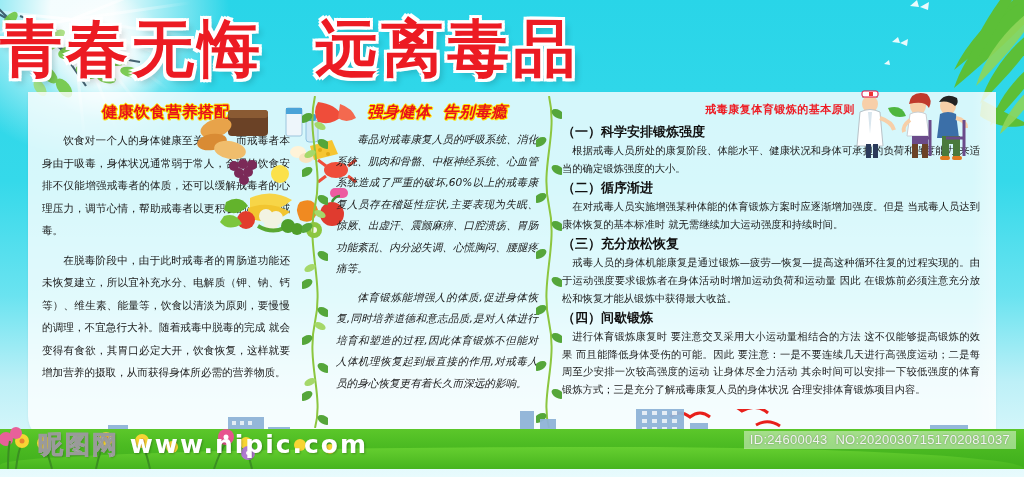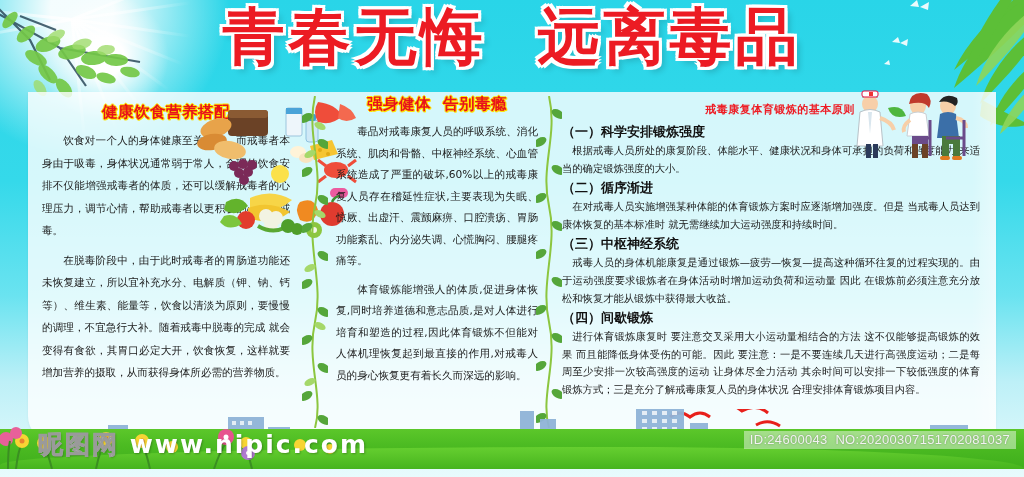--- a/index.html
+++ b/index.html
@@ -19,21 +19,21 @@
     background:radial-gradient(circle,#ffffff 0 18%,rgba(255,255,255,.75) 26%,rgba(255,255,255,0) 60%);}
   .ray{position:absolute;left:72px;top:18px;width:120px;height:3px;
     background:linear-gradient(90deg,rgba(255,255,255,.85),rgba(255,255,255,0));
     transform-origin:0 50%;}
   
   .branch-l{position:absolute;left:-10px;top:0px;width:250px;height:120px;}
   
   .branch-r{position:absolute;right:-6px;top:-8px;width:180px;height:150px;}
   
   .title{
-    position:absolute;left:0;right:0;top:0;text-align:center;
+    position:absolute;left:0;right:0;top:12px;text-align:left;
     font-size:62px;line-height:74px;font-weight:bold;letter-spacing:4px;
     color:#ec1b23;
     -webkit-text-stroke:0px;
     text-shadow:
       3px 0 0 #fff,-3px 0 0 #fff,0 3px 0 #fff,0 -3px 0 #fff,
       3px 3px 0 #fff,-3px 3px 0 #fff,3px -3px 0 #fff,-3px -3px 0 #fff,
       5px 5px 6px rgba(0,0,0,.18);
     font-family:"DejaVu Sans","Liberation Sans",sans-serif;
     white-space:pre;
   }
@@ -45,21 +45,21 @@
     box-shadow:0 1px 3px rgba(0,0,0,.05);
   }
   .panel:after{
     content:"";position:absolute;right:0;top:0;width:24px;height:100%;
     background:linear-gradient(90deg,rgba(255,255,255,0),rgba(255,255,255,.35));
     border-radius:0;
   }
   .cols{position:absolute;left:28px;top:92px;width:968px;height:350px;display:flex;}
   .col{position:relative;box-sizing:border-box;}
   .c1{width:270px;padding:10px 8px 0 14px;}
-  .c2{width:250px;padding:2px 10px 0 38px;}
+  .c2{width:250px;padding:10px 10px 0 38px;font-style:italic;}
   .c3{width:448px;padding:10px 16px 0 14px;}
 
   h2.h{
     margin:0 0 6px 0;text-align:center;font-size:15.5px;font-weight:bold;
     color:#e8131b;letter-spacing:.5px;white-space:pre;
     text-shadow:1px 1px 0 #ffe400,-1px 0 0 #ffe400,0 -1px 0 #ffe400,1px 0 0 #ffe400,0 1px 0 #ffe400;
     font-family:"DejaVu Sans","Liberation Sans",sans-serif;
   }
   h2.h3{text-align:center;padding-left:18px;text-shadow:none;font-size:11px;color:#ee1c24;font-family:Liberation Serif, serif;}
   p.body{
@@ -356,21 +356,21 @@
 
       <div>
         <div class="sub">（一）科学安排锻炼强度</div>
         <p class="body">根据戒毒人员所处的康复阶段、体能水平、健康状况和身体可承担的负荷和强度能力 来适当的确定锻炼强度的大小。</p>
       </div>
       <div>
         <div class="sub">（二）循序渐进</div>
         <p class="body">在对戒毒人员实施增强某种体能的体育锻炼方案时应逐渐增加强度。但是 当戒毒人员达到康体恢复的基本标准时 就无需继续加大运动强度和持续时间。</p>
       </div>
       <div>
-        <div class="sub">（三）中枢神经系统</div>
+        <div class="sub">（三）充分放松恢复</div>
         <p class="body">戒毒人员的身体机能康复是通过锻炼—疲劳—恢复—提高这种循环往复的过程实现的。由于运动强度要求锻炼者在身体活动时增加运动负荷和运动量 因此 在锻炼前必须注意充分放松和恢复才能从锻炼中获得最大收益。</p>
       </div>
       <div>
         <div class="sub">（四）间歇锻炼</div>
         <p class="body">进行体育锻炼康复时 要注意交叉采用大小运动量相结合的方法 这不仅能够提高锻炼的效果 而且能降低身体受伤的可能。因此 要注意：一是不要连续几天进行高强度运动；二是每周至少安排一次较高强度的运动 让身体尽全力活动 其余时间可以安排一下较低强度的体育锻炼方式；三是充分了解戒毒康复人员的身体状况 合理安排体育锻炼项目内容。</p>
       </div>
     </div>
   </div>
 
   <div class="sky-bottom">

